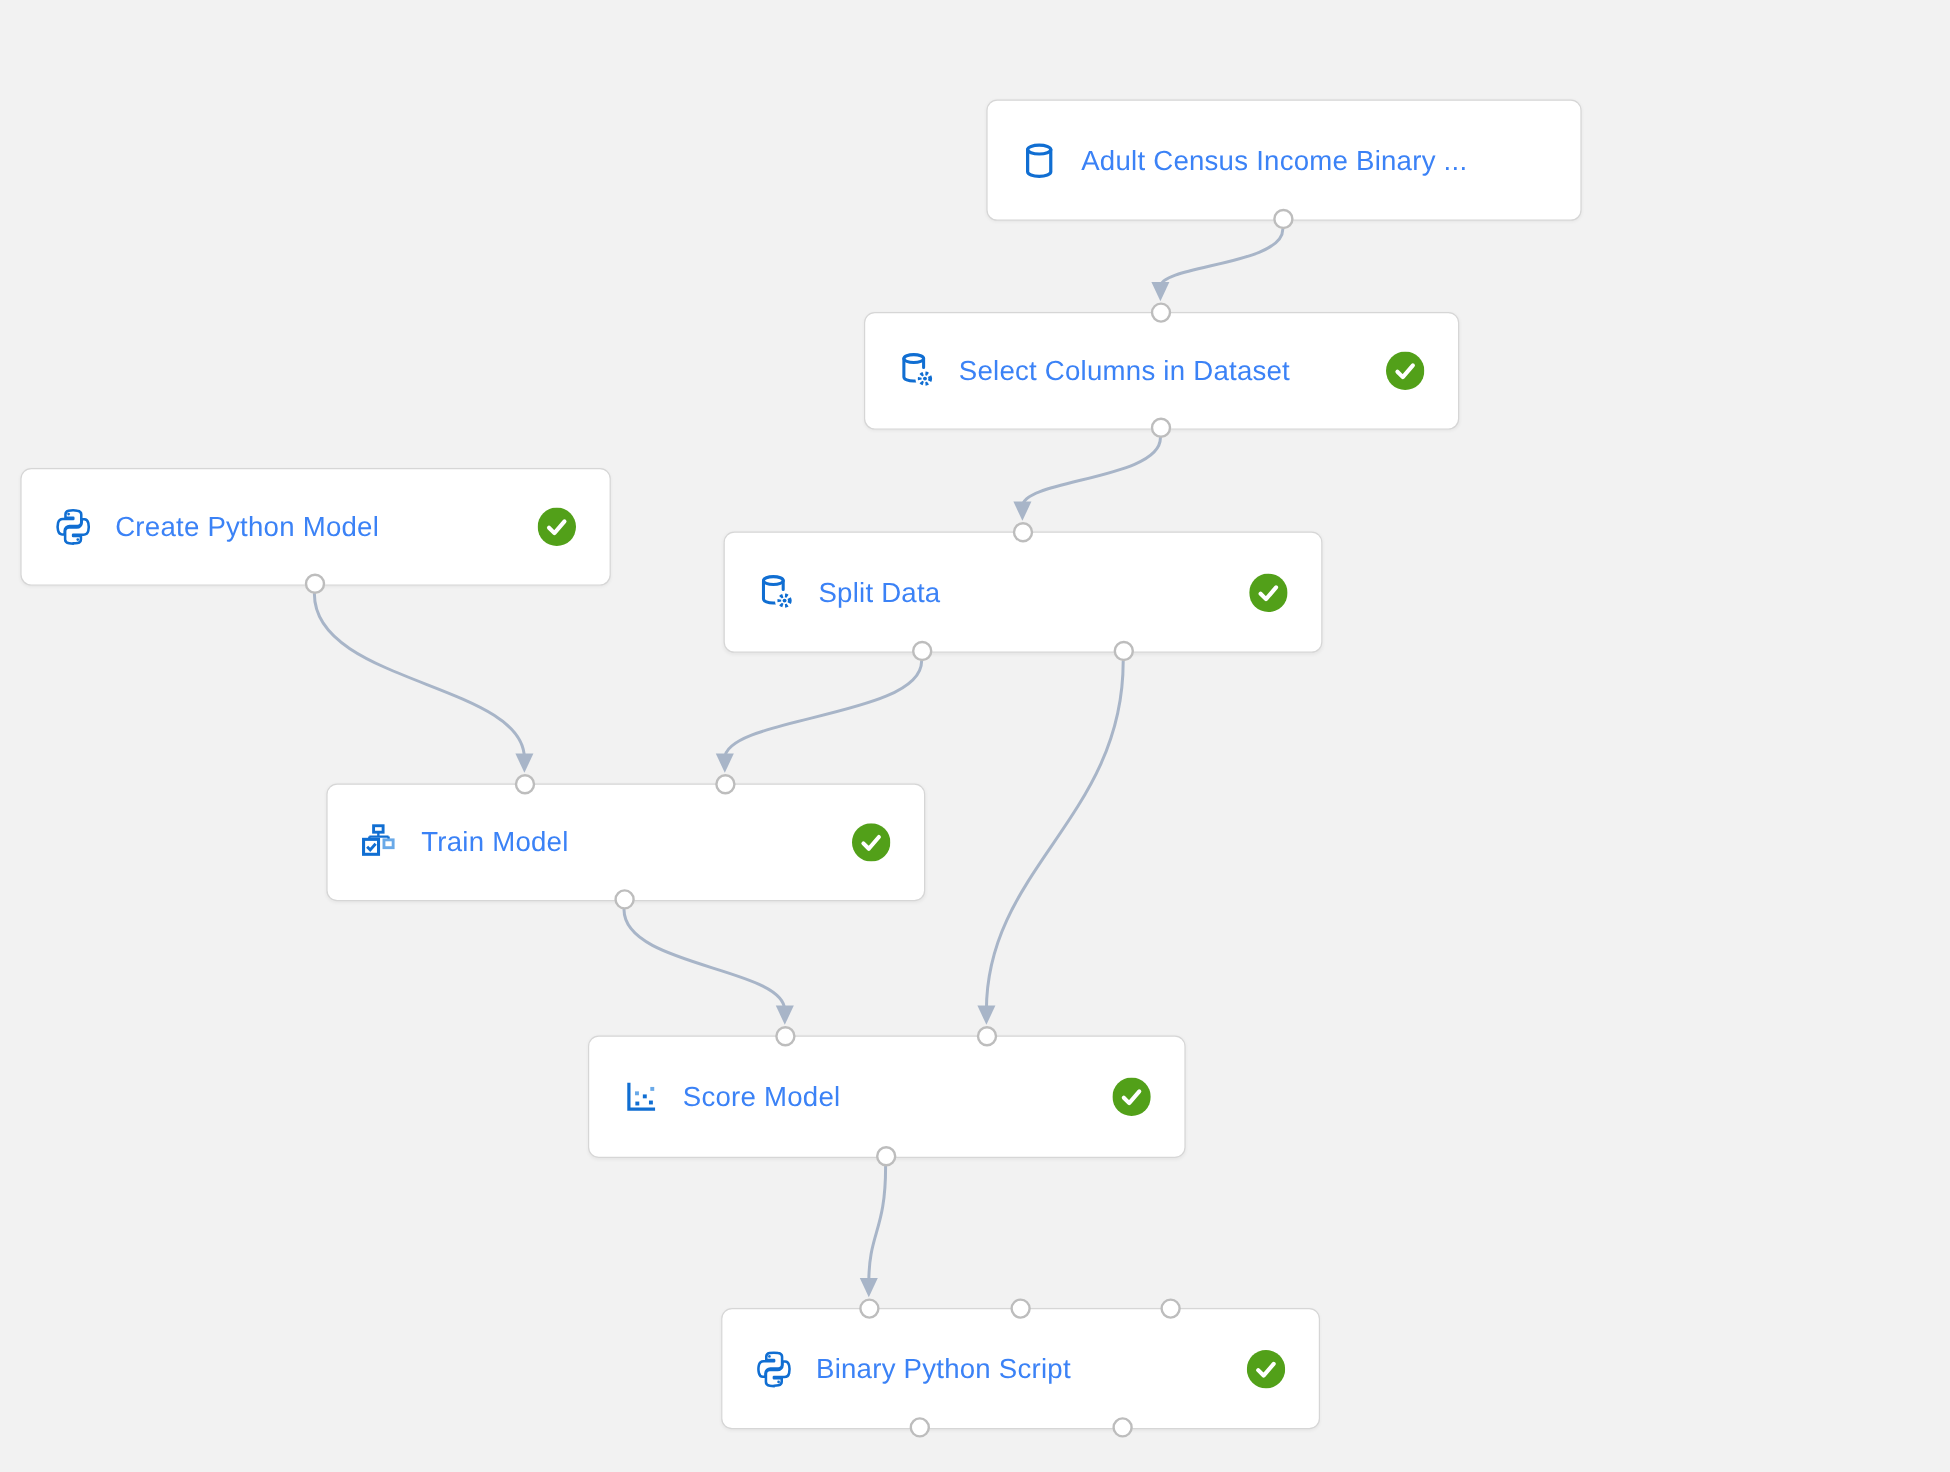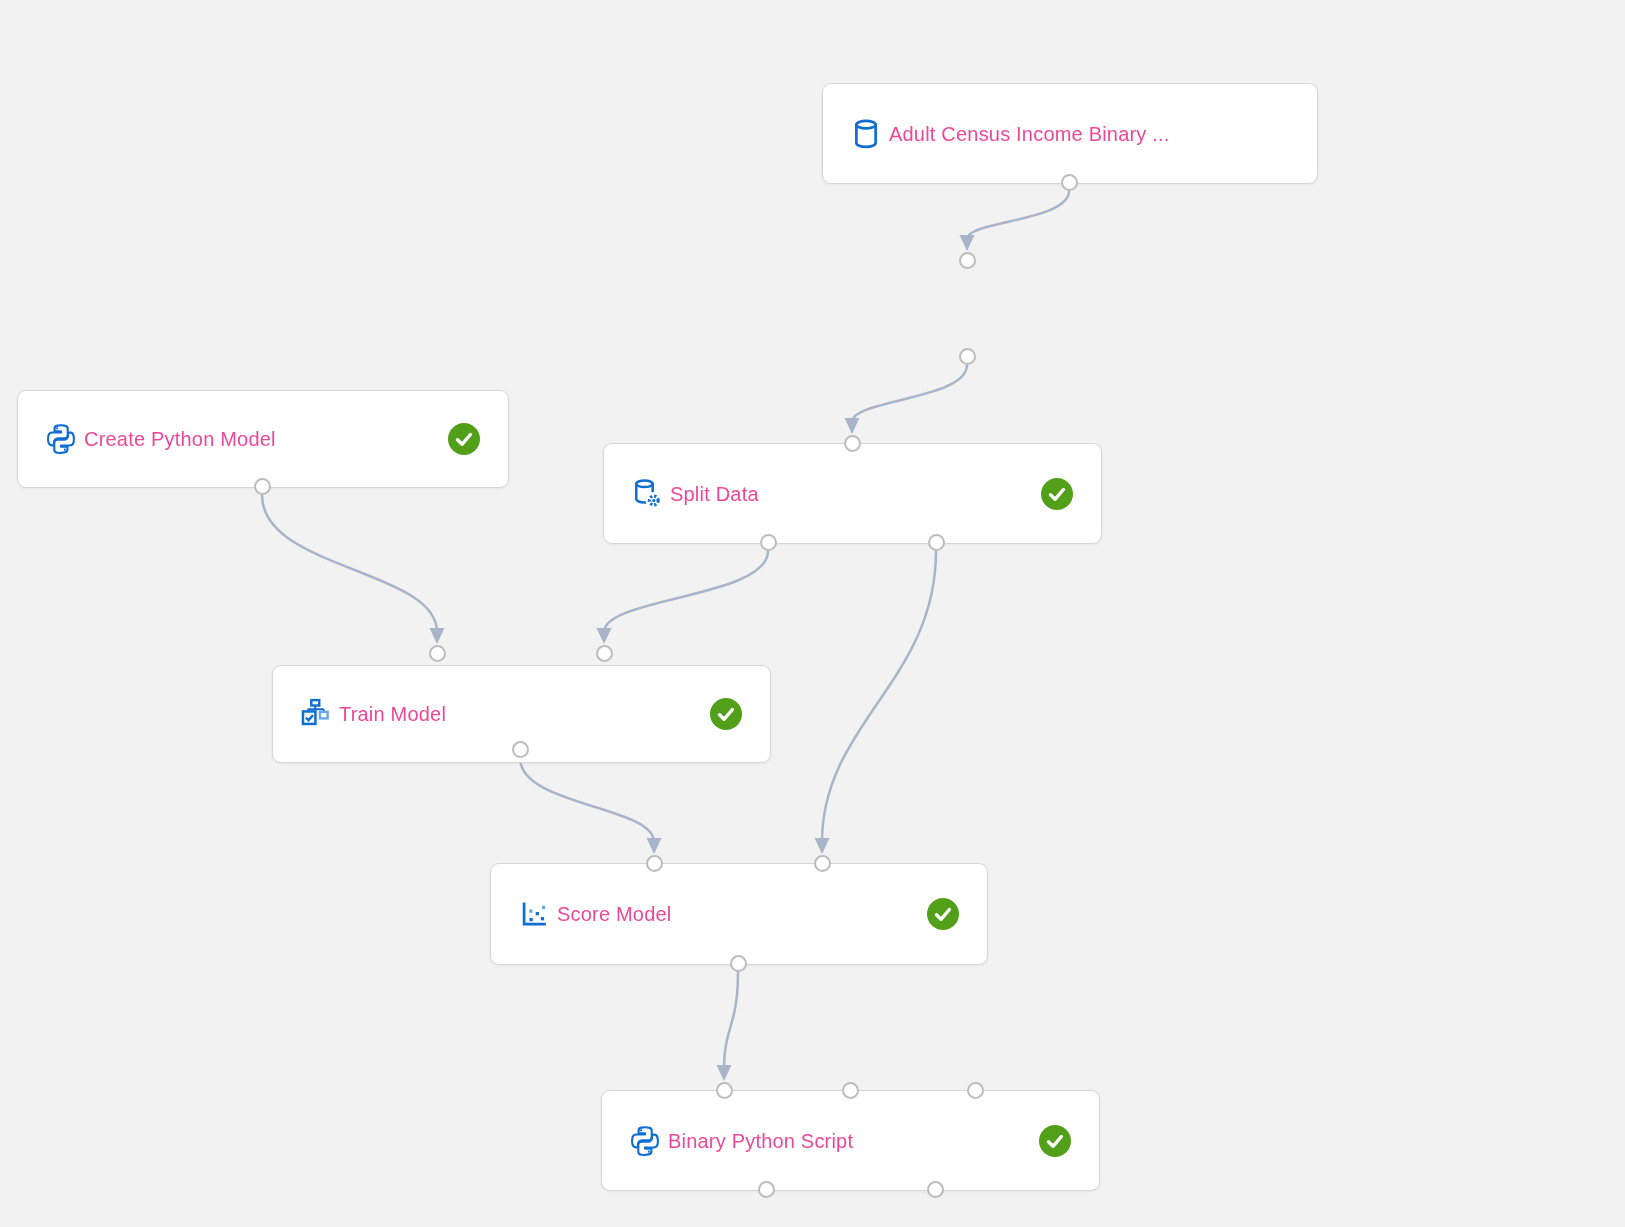--- a/index.html
+++ b/index.html
@@ -16,22 +16,22 @@
     border:1px solid #d6d6d6;
     border-radius:9px;
     box-shadow:0 1px 3px rgba(0,0,0,0.05);
   }
   .node-icon{
     position:absolute;left:26px;top:50%;transform:translateY(-50%);
     width:34px;height:34px;
   }
   .node-icon svg{width:100%;height:100%;display:block;}
   .node-label{
-    position:absolute;left:66px;top:50%;transform:translateY(-50%);
-    font-size:20px;color:#ec4899;white-space:nowrap;letter-spacing:.2px;
+    position:absolute;left:78px;top:50%;transform:translateY(-50%);
+    font-size:23px;color:#3b82f6;white-space:nowrap;letter-spacing:.2px;
   }
   .status{
     position:absolute;width:32px;height:32px;top:50%;transform:translateY(-50%);
   }
   .status svg{width:100%;height:100%;display:block;}
   .port{
     position:absolute;width:17px;height:17px;border-radius:50%;
     background:#ffffff;border:2px solid #bdbdbd;box-sizing:border-box;
   }
 </style>
@@ -72,62 +72,80 @@
     <div class="node" style="left: 822px; top: 83px; width: 494px; height: 99px;">
       <span class="node-icon">
         <svg viewBox="0 0 24 24">
           <ellipse cx="12" cy="5.4" rx="6.8" ry="2.6" fill="none" stroke="#106ed2" stroke-width="1.9"></ellipse>
           <path d="M5.2 5.4 V18.4 c0 1.5 3 2.7 6.8 2.7 s6.8 -1.2 6.8 -2.7 V5.4" fill="none" stroke="#106ed2" stroke-width="1.9" stroke-linecap="round"></path>
         </svg>
       </span>
       <span class="node-label">Adult Census Income Binary ...</span>
     </div>
     <span class="port" style="left: 1060.5px; top: 173.5px;"></span>
-    <span class="port" style="left: 958.5px; top: 251.5px;"></span>
-    <span class="port" style="left: 958.5px; top: 347.5px;"></span>
-    <div class="node" style="left: 17px; top: 390px; width: 490px; height: 96px; text-align: right;">
-      <span class="node-icon">
-        <svg viewBox="0 0 24 24" fill="none" stroke="#106ed2" stroke-width="1.5" stroke-linejoin="round">
-          <path d="M11.95 2.3 c-.9 0 -1.8 .08 -2.6 .23 c-1.6 .3 -1.9 1 -1.9 2.2 v1.9 h4.6 v.75 H5.9 c-1.3 0 -2.45 .8 -2.8 2.3 c-.4 1.7 -.4 2.8 0 4.5 c.3 1.3 1 2.3 2.3 2.3 h1.6 v-2.1 c0 -1.5 1.3 -2.85 2.85 -2.85 h4.6 c1.25 0 2.3 -1.05 2.3 -2.3 V4.73 c0 -1.2 -1 -2 -2.3 -2.2 c-.8 -.15 -1.6 -.23 -2.5 -.23 z"></path>
-          <path d="M12.05 21.7 c.9 0 1.8 -.08 2.6 -.23 c1.6 -.3 1.9 -1 1.9 -2.2 v-1.9 h-4.6 v-.75 h6.15 c1.3 0 2.45 -.8 2.8 -2.3 c.4 -1.7 .4 -2.8 0 -4.5 c-.3 -1.3 -1 -2.3 -2.3 -2.3 h-1.6 v2.1 c0 1.5 -1.3 2.85 -2.85 2.85 h-4.6 c-1.25 0 -2.3 1.05 -2.3 2.3 v4.77 c0 1.2 1 2 2.3 2.2 c.8 .15 1.6 .23 2.5 .23 z"></path>
-          <circle cx="9.3" cy="4.5" r=".8" fill="#106ed2" stroke="none"></circle>
-          <circle cx="14.7" cy="19.5" r=".8" fill="#106ed2" stroke="none"></circle>
-        </svg>
-      </span>
-      <span class="node-label">Create Python Model</span>
-      <span class="status" style="left: 430px;">
-        <svg viewBox="0 0 32 32">
-          <circle cx="16" cy="16" r="16" fill="#52a019"></circle>
-          <path d="M9.5 16.8 l4.5 4.5 8.4 -9.8" fill="none" stroke="#ffffff" stroke-width="3.4" stroke-linecap="round" stroke-linejoin="round"></path>
-        </svg>
-      </span>
-    </div>
-    <span class="port" style="left: 253.5px; top: 477.5px;"></span>
-    <div class="node" style="left: 603px; top: 443px; width: 497px; height: 99px;">
+    <div class="node" style="left: 720px; top: 260px; width: 494px; height: 96px;">
       <span class="node-icon">
         <svg viewBox="0 0 24 24">
           <ellipse cx="10.2" cy="4.8" rx="5.8" ry="2.3" fill="none" stroke="#106ed2" stroke-width="1.8"></ellipse>
           <path d="M4.4 4.8 V15.6 c0 1.3 2.6 2.4 5.8 2.4 q.6 0 1.2 -.05 M16 4.8 v5.2" fill="none" stroke="#106ed2" stroke-width="1.8" stroke-linecap="round"></path>
           <circle cx="16.8" cy="16.6" r="5.7" fill="#ffffff"></circle>
           <circle cx="16.8" cy="16.6" r="3.1" fill="none" stroke="#106ed2" stroke-width="2.2" stroke-dasharray="1.55 1.35"></circle>
           <circle cx="16.8" cy="16.6" r="1.15" fill="#106ed2"></circle>
         </svg>
       </span>
+      <span class="node-label">Select Columns in Dataset</span>
+      <span class="status" style="left: 434px;">
+        <svg viewBox="0 0 32 32">
+          <circle cx="16" cy="16" r="16" fill="#52a019"></circle>
+          <path d="M9.5 16.8 l4.5 4.5 8.4 -9.8" fill="none" stroke="#ffffff" stroke-width="3.4" stroke-linecap="round" stroke-linejoin="round"></path>
+        </svg>
+      </span>
+    </div>
+    <span class="port" style="left: 958.5px; top: 251.5px;"></span>
+    <span class="port" style="left: 958.5px; top: 347.5px;"></span>
+    <div class="node" style="left: 17px; top: 390px; width: 490px; height: 96px; text-align: right;">
+      <span class="node-icon">
+        <svg viewBox="0 0 24 24" fill="none" stroke="#106ed2" stroke-width="1.5" stroke-linejoin="round">
+          <path d="M11.95 2.3 c-.9 0 -1.8 .08 -2.6 .23 c-1.6 .3 -1.9 1 -1.9 2.2 v1.9 h4.6 v.75 H5.9 c-1.3 0 -2.45 .8 -2.8 2.3 c-.4 1.7 -.4 2.8 0 4.5 c.3 1.3 1 2.3 2.3 2.3 h1.6 v-2.1 c0 -1.5 1.3 -2.85 2.85 -2.85 h4.6 c1.25 0 2.3 -1.05 2.3 -2.3 V4.73 c0 -1.2 -1 -2 -2.3 -2.2 c-.8 -.15 -1.6 -.23 -2.5 -.23 z"></path>
+          <path d="M12.05 21.7 c.9 0 1.8 -.08 2.6 -.23 c1.6 -.3 1.9 -1 1.9 -2.2 v-1.9 h-4.6 v-.75 h6.15 c1.3 0 2.45 -.8 2.8 -2.3 c.4 -1.7 .4 -2.8 0 -4.5 c-.3 -1.3 -1 -2.3 -2.3 -2.3 h-1.6 v2.1 c0 1.5 -1.3 2.85 -2.85 2.85 h-4.6 c-1.25 0 -2.3 1.05 -2.3 2.3 v4.77 c0 1.2 1 2 2.3 2.2 c.8 .15 1.6 .23 2.5 .23 z"></path>
+          <circle cx="9.3" cy="4.5" r=".8" fill="#106ed2" stroke="none"></circle>
+          <circle cx="14.7" cy="19.5" r=".8" fill="#106ed2" stroke="none"></circle>
+        </svg>
+      </span>
+      <span class="node-label">Create Python Model</span>
+      <span class="status" style="left: 430px;">
+        <svg viewBox="0 0 32 32">
+          <circle cx="16" cy="16" r="16" fill="#52a019"></circle>
+          <path d="M9.5 16.8 l4.5 4.5 8.4 -9.8" fill="none" stroke="#ffffff" stroke-width="3.4" stroke-linecap="round" stroke-linejoin="round"></path>
+        </svg>
+      </span>
+    </div>
+    <span class="port" style="left: 253.5px; top: 477.5px;"></span>
+    <div class="node" style="left: 603px; top: 443px; width: 497px; height: 99px;">
+      <span class="node-icon">
+        <svg viewBox="0 0 24 24">
+          <ellipse cx="10.2" cy="4.8" rx="5.8" ry="2.3" fill="none" stroke="#106ed2" stroke-width="1.8"></ellipse>
+          <path d="M4.4 4.8 V15.6 c0 1.3 2.6 2.4 5.8 2.4 q.6 0 1.2 -.05 M16 4.8 v5.2" fill="none" stroke="#106ed2" stroke-width="1.8" stroke-linecap="round"></path>
+          <circle cx="16.8" cy="16.6" r="5.7" fill="#ffffff"></circle>
+          <circle cx="16.8" cy="16.6" r="3.1" fill="none" stroke="#106ed2" stroke-width="2.2" stroke-dasharray="1.55 1.35"></circle>
+          <circle cx="16.8" cy="16.6" r="1.15" fill="#106ed2"></circle>
+        </svg>
+      </span>
       <span class="node-label">Split Data</span>
       <span class="status" style="left: 437px;">
         <svg viewBox="0 0 32 32">
           <circle cx="16" cy="16" r="16" fill="#52a019"></circle>
           <path d="M9.5 16.8 l4.5 4.5 8.4 -9.8" fill="none" stroke="#ffffff" stroke-width="3.4" stroke-linecap="round" stroke-linejoin="round"></path>
         </svg>
       </span>
     </div>
     <span class="port" style="left: 843.5px; top: 434.5px;"></span>
     <span class="port" style="left: 759.5px; top: 533.5px;"></span>
     <span class="port" style="left: 927.5px; top: 533.5px;"></span>
-    <div class="node" style="left: 272px; top: 653px; width: 497px; height: 96px; margin-top: 12px;">
+    <div class="node" style="left: 272px; top: 653px; width: 497px; height: 96px;">
       <span class="node-icon">
         <svg viewBox="0 0 24 24" fill="none">
           <rect x="8.7" y="2.2" width="5.6" height="3.8" stroke="#106ed2" stroke-width="1.7"></rect>
           <path d="M11.5 6 v2.6 M6.2 8.6 h11.3 M6.2 8.6 v1.6 M17.5 8.6 v1.9" stroke="#106ed2" stroke-width="1.4"></path>
           <rect x="2.8" y="10.2" width="8.8" height="8.8" stroke="#106ed2" stroke-width="1.8"></rect>
           <rect x="14.8" y="10.5" width="5.4" height="4.6" stroke="#69a9e8" stroke-width="1.7"></rect>
           <path d="M4.9 14.6 l1.8 1.8 3.2 -3.6" stroke="#106ed2" stroke-width="1.7"></path>
         </svg>
       </span>
       <span class="node-label">Train Model</span>

